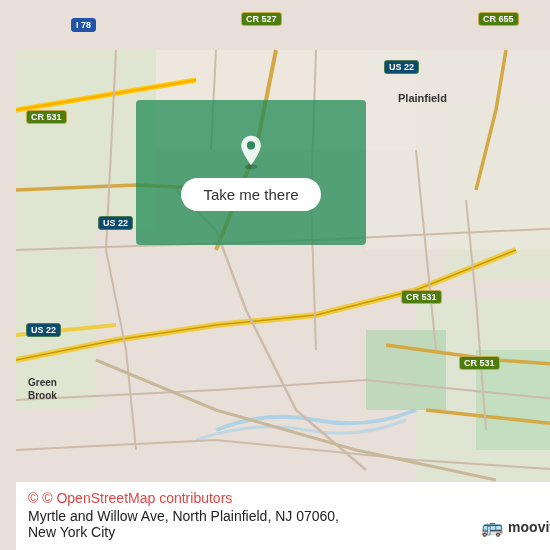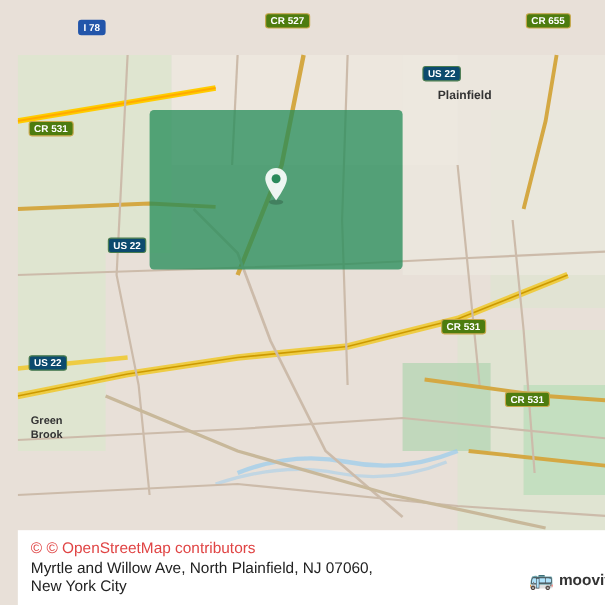--- a/index.html
+++ b/index.html
@@ -196,31 +196,32 @@
   <div class="road-label i" style="top:18px;left:55px;">I 78</div>
   <div class="road-label cr" style="top:12px;left:225px;">CR 527</div>
   <div class="road-label us" style="top:60px;left:368px;">US 22</div>
   <div class="road-label cr" style="top:12px;left:462px;text-align:right;">CR 655</div>
   <div class="road-label cr" style="top:110px;left:10px;">CR 531</div>
   <div class="road-label cr" style="top:290px;left:385px;">CR 531</div>
   <div class="road-label cr" style="top:356px;left:443px;">CR 531</div>
   <div class="road-label us" style="top:216px;left:82px;">US 22</div>
   <div class="road-label us" style="top:323px;left:10px;">US 22</div>
 
-  <div class="place-label" style="top:81px;left:382px;">Plainfield</div>
+  <div class="place-label" style="top:92px;left:382px;">Plainfield</div>
   <div class="place-label" style="top:376px;left:12px;font-size:10px;line-height:1.3;">Green<br>Brook</div>
 
   <div class="highlight-box">
 
     <svg class="location-pin" viewBox="0 0 36 44" fill="none" xmlns="http://www.w3.org/2000/svg">
       <ellipse cx="18" cy="40" rx="8" ry="3" fill="rgba(0,0,0,0.2)"></ellipse>
       <path d="M18 2C11.373 2 6 7.373 6 14c0 8.25 12 24 12 24s12-15.75 12-24C30 7.373 24.627 2 18 2z" fill="white" opacity="0.9"></path>
       <circle cx="18" cy="14" r="5" fill="#2a8a5a"></circle>
     </svg>
 
+    <button class="take-me-there-btn">Take me there</button>
   </div>
 
   <div class="bottom-bar">
     <div class="attribution">
       <span>©</span>
       <span>© OpenStreetMap contributors</span>
     </div>
     <div style="display:flex;align-items:center;justify-content:space-between;">
       <div>
         <div class="address-line">Myrtle and Willow Ave, North Plainfield, NJ 07060,</div>

